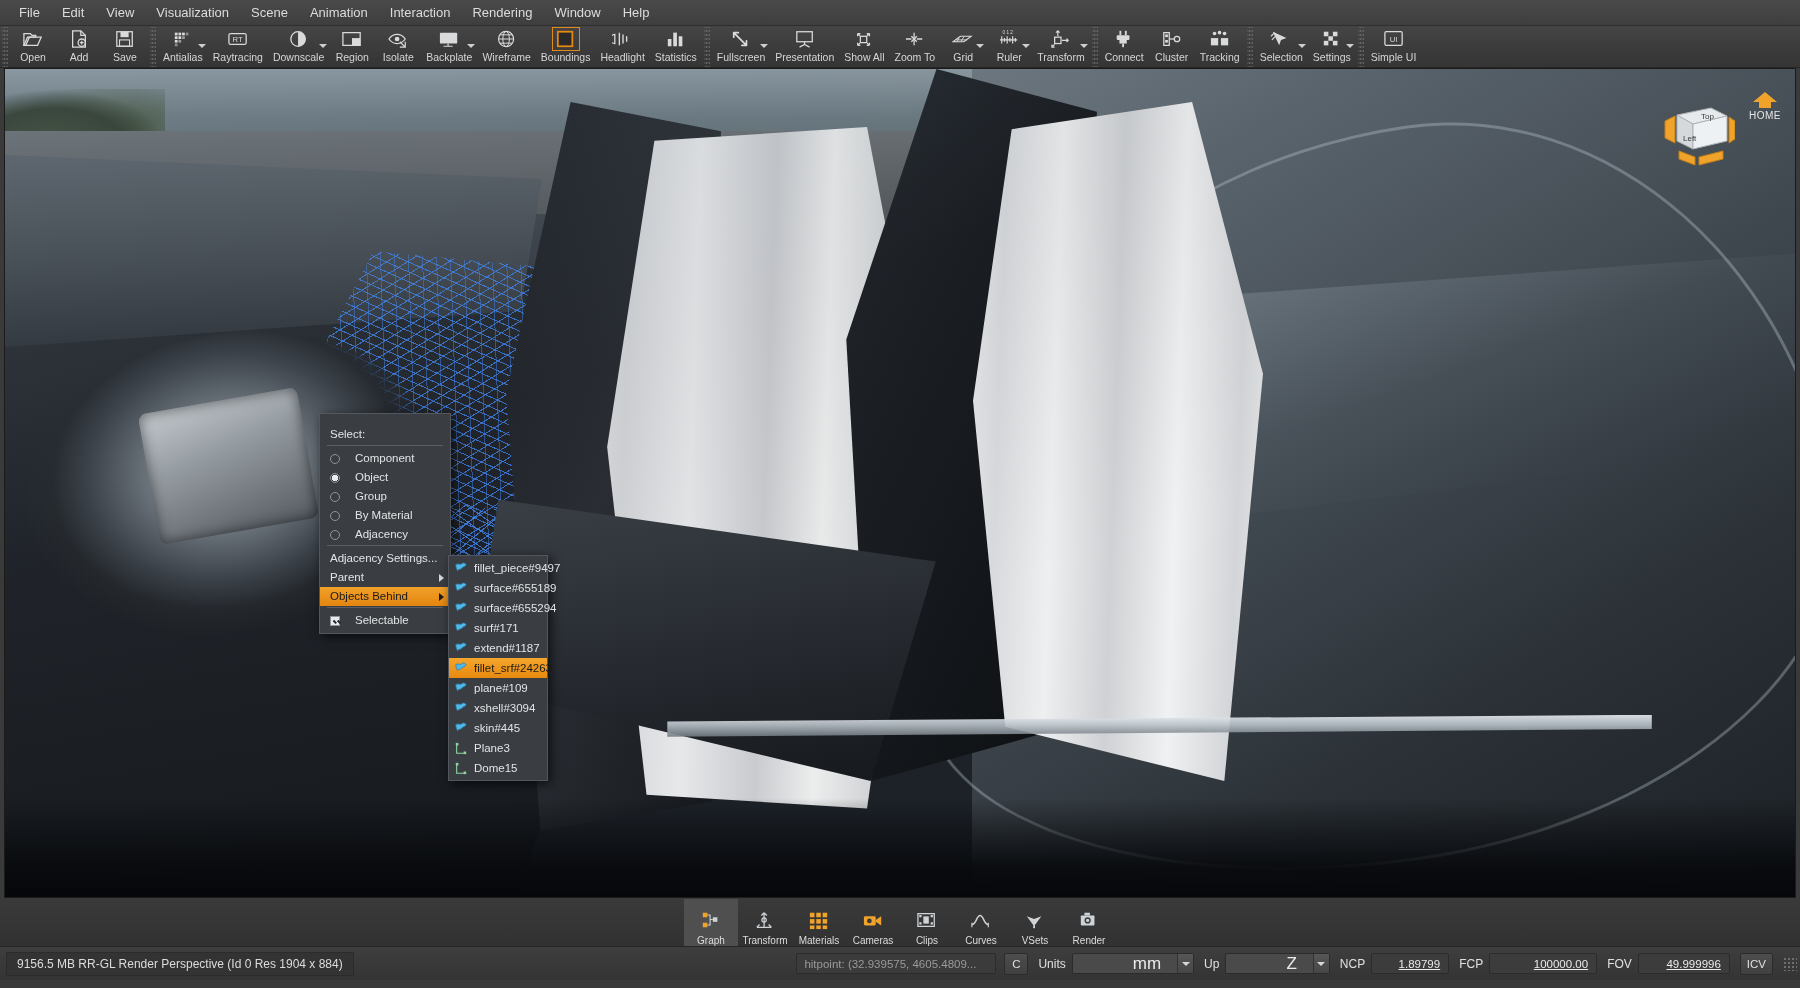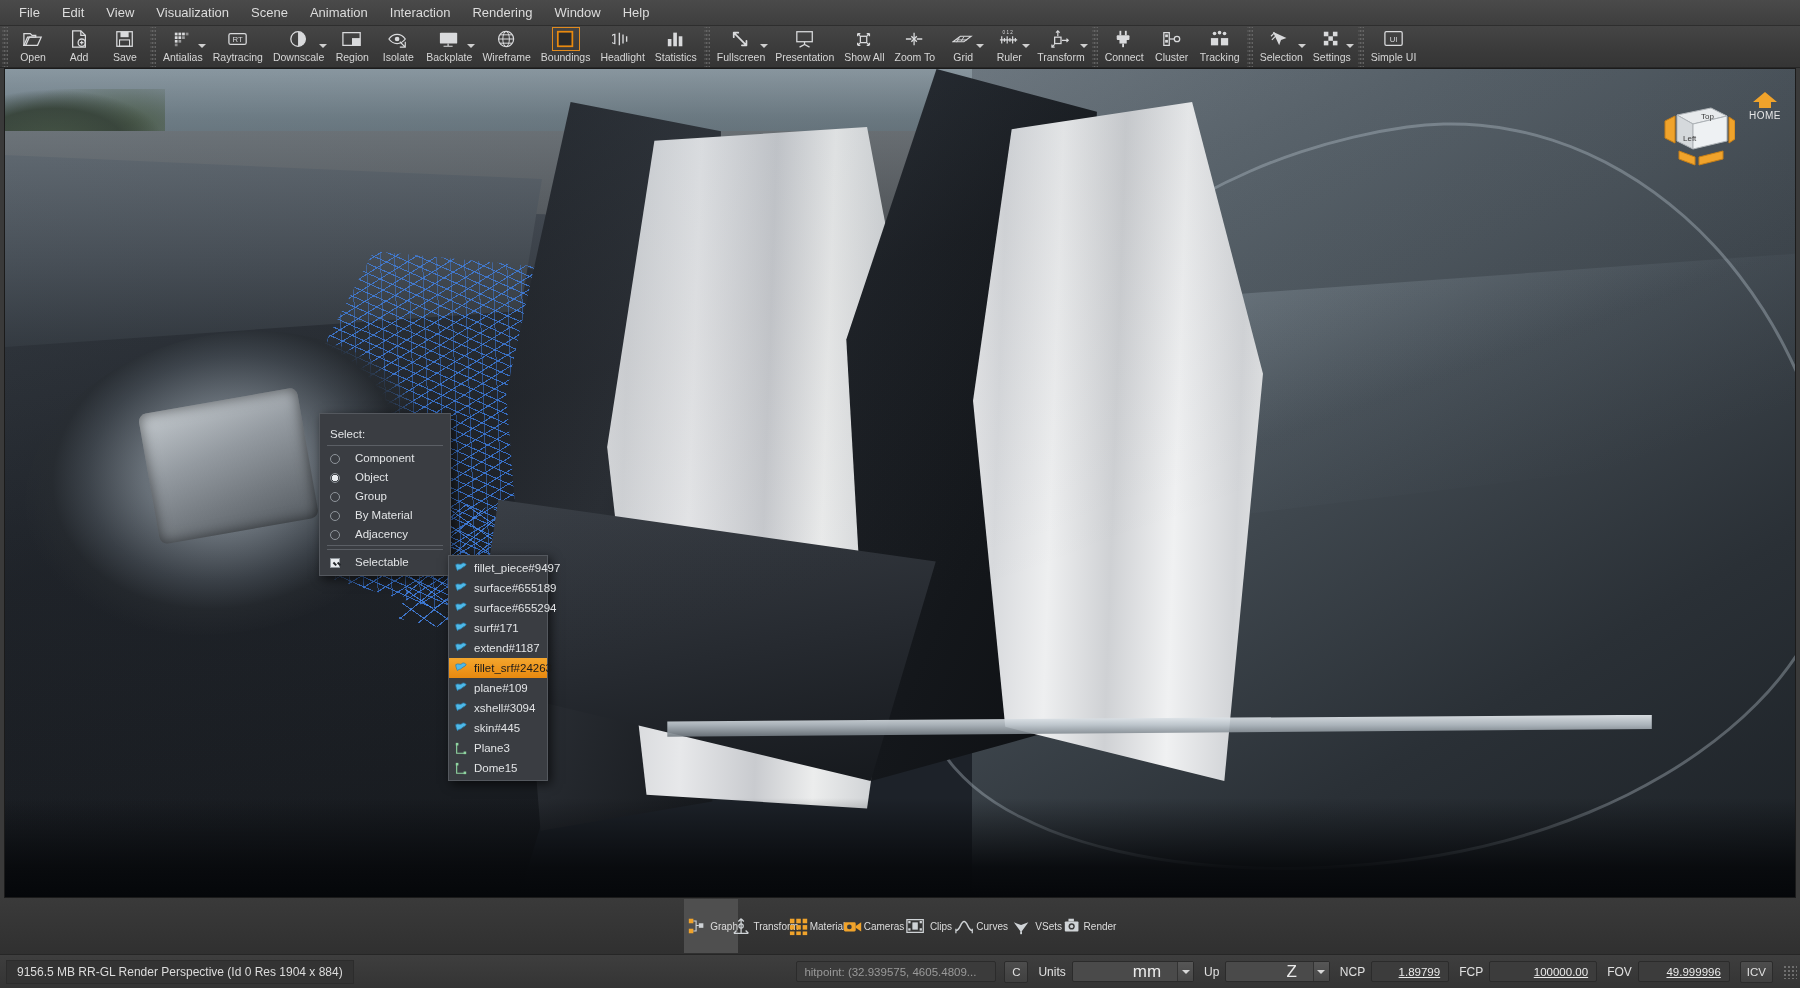--- a/index.html
+++ b/index.html
@@ -230,30 +230,30 @@
   .sub-row.hl { background: linear-gradient(180deg,#f4a62d 0%, #e8890f 100%); color:#1b1b1b; }
   .sf-ico { width:14px; height:13px; flex:0 0 auto; }
 
   
   #dock {
     position:absolute; left:0; bottom:34px; width:1800px; height:56px;
     background: linear-gradient(180deg,#3a3a3a 0%, #303030 100%);
     display:flex; align-items:center; justify-content:center; gap:0px;
   }
   .dock-btn {
-    display:flex; align-items:center; justify-content:center;
+    display:flex; flex-direction:column; align-items:center; justify-content:center;
     width:54px; height:54px; cursor:default;
   }
   .dock-btn.active { background:#4f4f4f; }
   .dock-ico { width:28px; height:27px; display:flex; align-items:center; justify-content:center; }
   .dock-label { font-size:10px; color:#dcdcdc; margin-top:1px; }
 
   
   #statusbar {
-    position:absolute; left:0; bottom:0; width:1800px; height:34px;
+    position:absolute; left:0; bottom:8px; width:1800px; height:34px;
     background: linear-gradient(180deg,#3e3e3e 0%, #343434 100%);
     display:flex; align-items:center; border-top:1px solid #262626;
     font-size:12px; color:#dcdcdc;
   }
   .sb-left {
     margin-left:6px; padding: 3px 10px; height:24px; display:flex; align-items:center;
     border:1px solid #2c2c2c; background:#333; flex: 0 0 auto;
   }
   .sb-spacer { flex:1 1 auto; }
   .sb-field {
@@ -657,20 +657,33 @@
           <div class="ctx-row">
             <span class="radio"></span>
             <span>By Material</span>
           </div>
           <div class="ctx-row">
             <span class="radio"></span>
             <span>Adjacency</span>
           </div>
         </div>
       <div class="ctx-rule"></div>
+      <div id="ctx-actions">
+          <div class="ctx-row ctx-indent">
+            <span>Adjacency Settings...</span>
+          </div>
+          <div class="ctx-row ctx-indent">
+            <span>Parent</span>
+            <span class="submenu-arrow"></span>
+          </div>
+          <div class="ctx-row ctx-indent hl">
+            <span>Objects Behind</span>
+            <span class="submenu-arrow"></span>
+          </div>
+        </div>
       <div class="ctx-rule"></div>
       <div class="ctx-row">
         <span class="chk"></span>
         <span>Selectable</span>
       </div>
     </div>
 
     <div id="submenu">
         <div class="sub-row">
           <svg class="sf-ico" viewBox="0 0 16 15">

